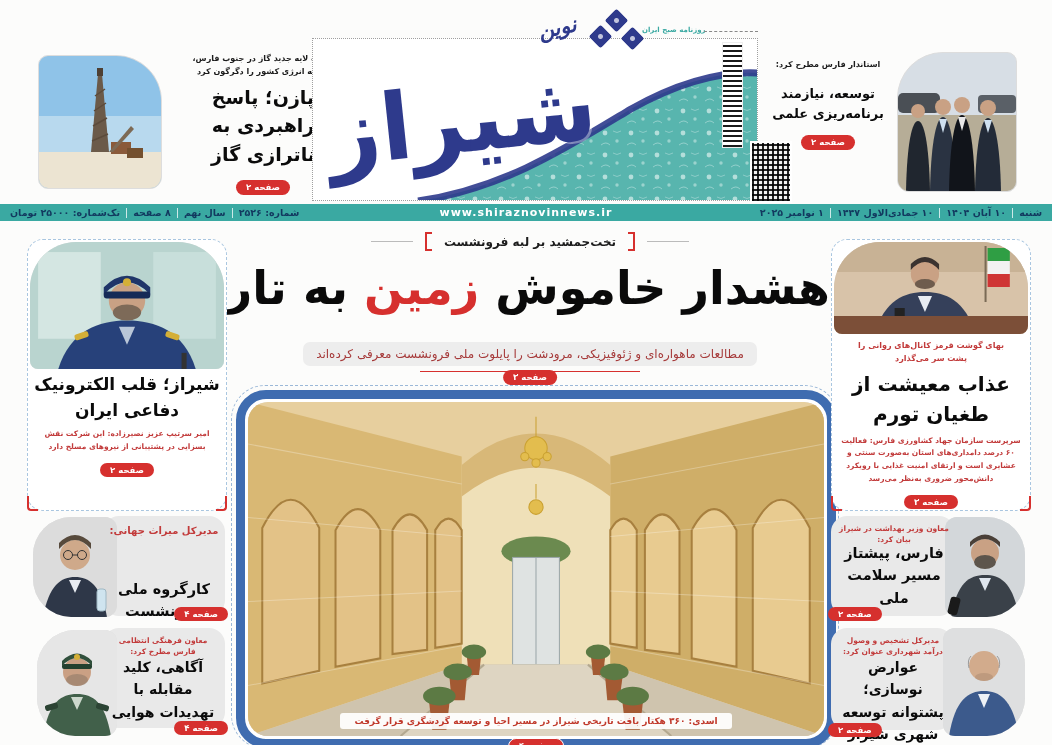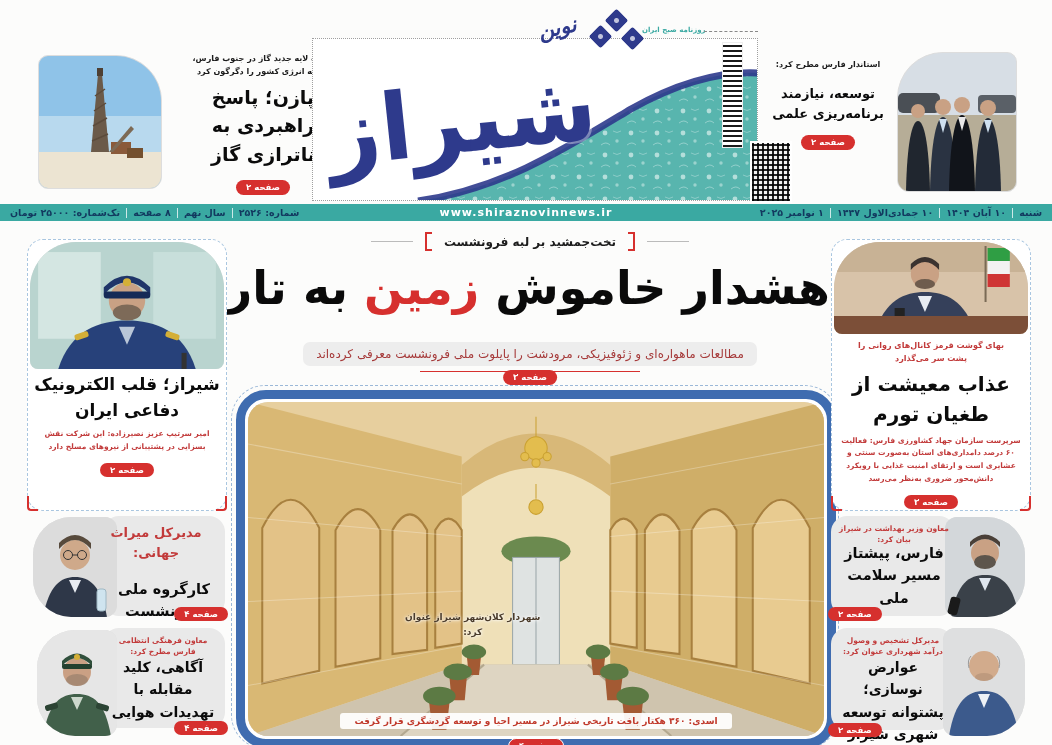--- a/index.html
+++ b/index.html
@@ -223,21 +223,20 @@
           <line x1="0" y1="40" x2="210" y2="78"></line>
             <line x1="0" y1="110" x2="210" y2="128"></line>
             <line x1="0" y1="190" x2="210" y2="180"></line>
             <line x1="0" y1="270" x2="210" y2="232"></line>
           <line x1="566" y1="40" x2="356" y2="78"></line>
             <line x1="566" y1="110" x2="356" y2="128"></line>
             <line x1="566" y1="190" x2="356" y2="180"></line>
             <line x1="566" y1="270" x2="356" y2="232"></line>
         </g>
       </svg>
-      <div class="abs rtl center" style="left:26%;bottom:97px;width:150px;font-size:9px;font-weight:bold;color:#4a3b2a;text-shadow:0 0 4px #fff,0 0 2px #fff;line-height:1.6;">شهردار کلان‌شهر شیراز عنوان کرد:</div>
       <div class="abs rtl center caption-bar" style="left:50%;transform:translateX(-50%);bottom:7px;width:380px;font-size:9px;padding:3px 6px;">اسدی: ۳۶۰ هکتار بافت تاریخی شیراز در مسیر احیا و توسعه گردشگری قرار گرفت</div>
     </div>
     <div class="abs" style="left:50%;bottom:-15px;transform:translateX(-50%);"><span class="pill on-blue">صفحه ۴</span></div>
   </div>
 
   <div class="abs card" style="left:27px;top:239px;width:198px;height:270px;">
     <div class="photo" style="margin:2px;height:127px;border-radius:46px 46px 8px 8px;">
       <svg viewBox="0 0 192 126" preserveAspectRatio="none">
         <rect width="192" height="126" fill="#b9d4cf"></rect>
         <rect x="8" y="10" width="62" height="86" fill="#dfeeea" opacity=".7"></rect>
@@ -295,21 +294,21 @@
         <path d="M10 100 C16 68 28 60 42 60 C56 60 68 68 74 100 Z" fill="#2e3748"></path>
         <path d="M36 63 L42 76 L48 63 Z" fill="#e8ecf2"></path>
         <circle cx="42" cy="38" r="15" fill="#cfa98a"></circle>
         <path d="M26 32 Q42 14 58 32 L58 26 Q42 10 26 26 Z" fill="#574a3c"></path>
         <circle cx="35" cy="38" r="4.5" fill="none" stroke="#333"></circle>
         <circle cx="49" cy="38" r="4.5" fill="none" stroke="#333"></circle>
         <line x1="39.5" y1="38" x2="44.5" y2="38" stroke="#333"></line>
         <rect x="64" y="72" width="9" height="22" rx="3" fill="#cfe4ef" stroke="#9fb8c4"></rect>
       </svg>
     </div>
-    <div class="abs rtl center kicker-red" style="right:14px;top:7px;width:110px;font-size:13px;line-height:1.5;">مدیرکل میراث جهانی:</div>
+    <div class="abs rtl center kicker-red" style="right:6px;top:7px;width:110px;font-size:10px;line-height:1.5;">مدیرکل میراث جهانی:</div>
     <div class="abs rtl center hl" style="right:8px;top:20px;width:106px;font-size:14.5px;line-height:1.55;margin-top:42px;">کارگروه ملی فرونشست تشکیل شد</div>
     <div class="abs" style="right:-3px;bottom:-2px;"><span class="pill">صفحه ۴</span></div>
   </div>
 
   <div class="abs" style="left:27px;top:626px;width:198px;height:112px;">
     <div class="panel abs" style="right:0;top:2px;width:122px;height:100px;"></div>
     <div class="photo abs" style="left:10px;top:4px;width:80px;height:106px;border-radius:38px 12px 12px 38px;">
       <svg viewBox="0 0 80 106" preserveAspectRatio="none">
         <rect width="80" height="106" fill="#e6e6e6"></rect>
         <path d="M6 106 C12 72 24 64 40 64 C56 64 68 72 74 106 Z" fill="#41604a"></path>

